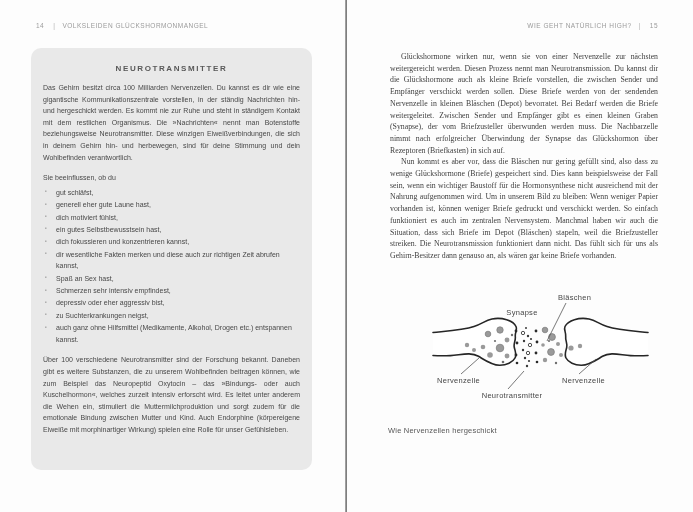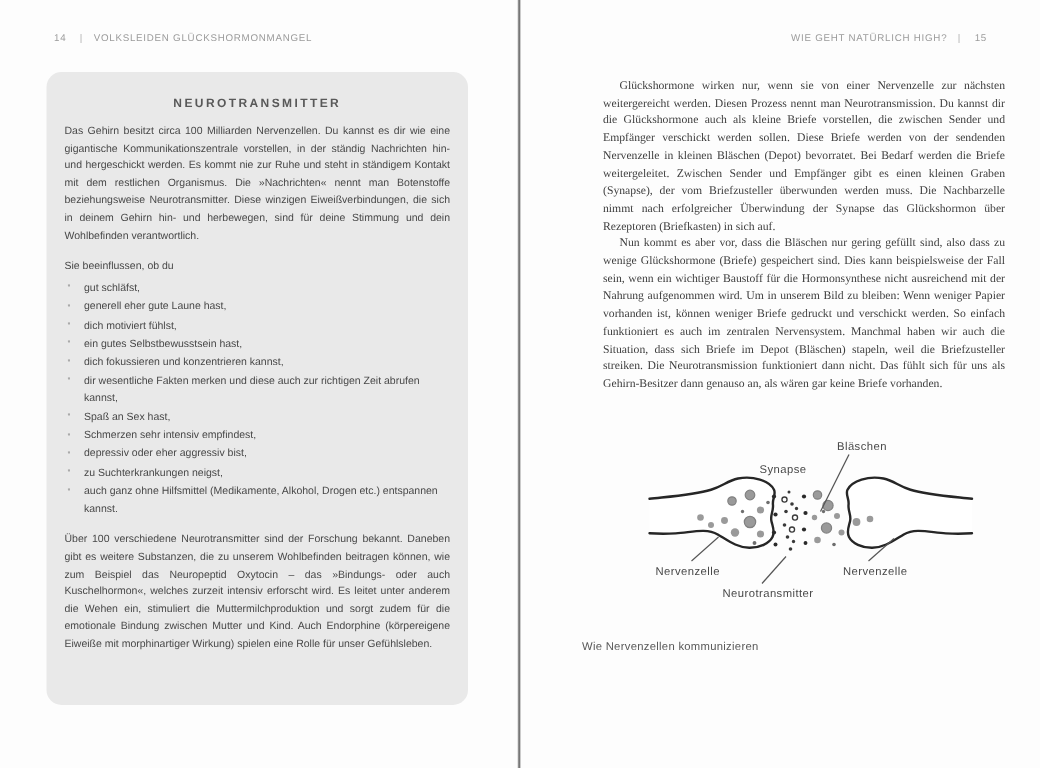--- a/index.html
+++ b/index.html
@@ -36,21 +36,21 @@
     margin-top:0.8px; color:#484848;
   }
   .bullet {
     position:absolute; left:2px; top:-0.5px; font-size:5.5px; color:#aaaaaa;
   }
 
   
   .right-text {
     position:absolute; left:390px; top:51px; width:268px;
     font-family:"Liberation Serif",serif; font-size:7.8px; line-height:11.7px;
-    color:#3e3e3e; text-align:justify;margin-left:12px;
+    color:#3e3e3e; text-align:justify;
   }
   .right-text p { margin:0; text-indent:11px; }
 
   
   .diagram { position:absolute; left:395px; top:288px; }
   .diagram text {
     font-family:"Liberation Sans",sans-serif; font-size:7.5px; fill:#474747;
     letter-spacing:0.3px;
   }
   .caption {
@@ -173,15 +173,15 @@
       <line x1="113" y1="101" x2="129" y2="83"></line>
     </g>
 
     <text x="163" y="12">Bläschen</text>
     <text x="127" y="27" text-anchor="middle">Synapse</text>
     <text x="42" y="95">Nervenzelle</text>
     <text x="167" y="95">Nervenzelle</text>
     <text x="117" y="110" text-anchor="middle">Neurotransmitter</text>
   </svg>
 
-  <div class="caption">Wie Nervenzellen kommunizieren</div>
+  <div class="caption">Wie Nervenzellen hergeschickt</div>
 
 </div>
 
 </body></html>

